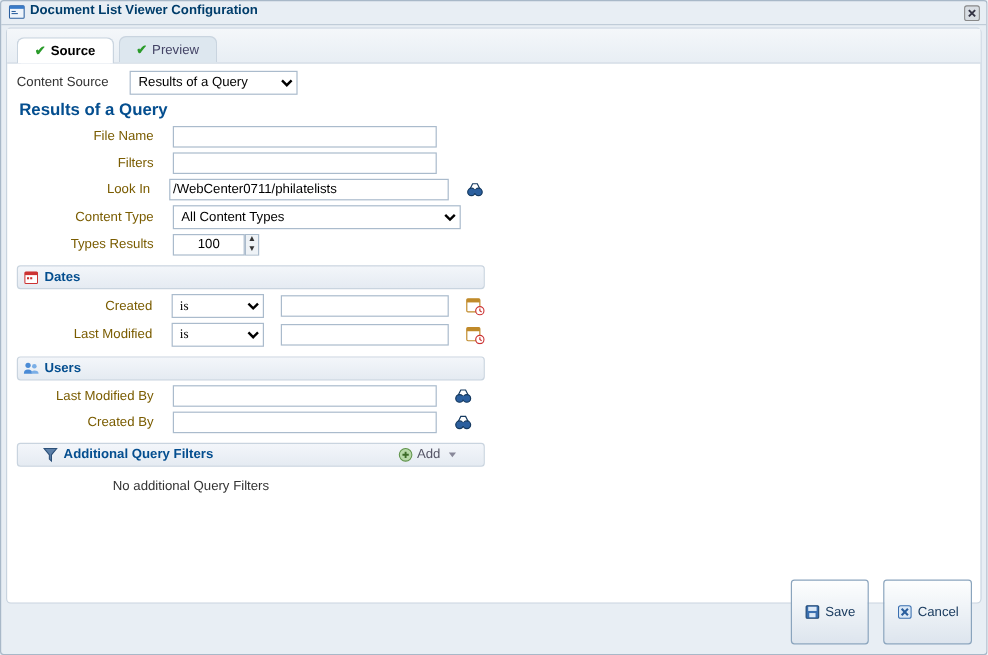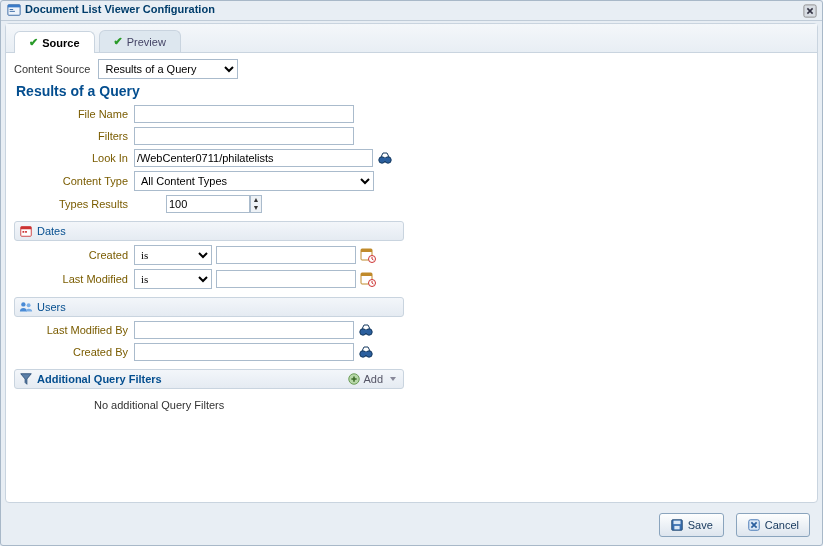--- a/index.html
+++ b/index.html
@@ -8,51 +8,51 @@
 .titlebar { height: 20px; padding: 2px 6px; display: flex; border-bottom: 1px solid #c0ccd8; }
 .titlebar .icon-app { width: 14px; height: 14px; margin-right: 4px; }
 .titlebar-title { font-weight: bold; color: #003d6b; font-size: 11px; }
 .close-btn { position: absolute; top: 3px; right: 5px; width: 14px; height: 14px; cursor: pointer; fill: #556; }
 .content-area { position: absolute; top: 22px; left: 4px; right: 4px; bottom: 42px; background: #fff; border: 1px solid #c9d4df; border-radius: 4px; padding: 0; }
 .tabs { display: flex; padding: 6px 8px 0 8px; border-bottom: 1px solid #c9d4df; background: linear-gradient(#f4f7fa, #e8eef4); }
 .tab { display: flex; align-items: center; padding: 4px 14px; border: 1px solid #c9d4df; border-bottom: none; border-top-left-radius: 6px; border-top-right-radius: 6px; margin-right: 4px; cursor: pointer; background: #dde7ef; color: #446; }
 .tab.active { background: #fff; font-weight: bold; color: #000; position: relative; top: 1px; }
 .tab .check { color: #2a9b2a; font-weight: bold; margin-right: 4px; }
 .content-body { padding: 6px 8px; }
-.row { display: flex; align-items: center; margin-bottom: 4px; }
+.row { display: flex; align-items: center; margin-bottom: 4px; gap: 10px; }
 .label-left { width: 120px; text-align: right; padding-right: 6px; color: #7a5c00; }
 .label-dark { width: 120px; text-align: right; padding-right: 6px; color: #333; }
 select, input[type=text] { font-family: Tahoma, Arial, sans-serif; font-size: 11px; border: 1px solid #abc; padding: 1px 2px; height: 18px; background: #fff; }
 select { height: 20px; }
 .src-select { width: 140px; }
 .section-title { color: #044e8f; font-size: 14px; font-weight: bold; margin: 4px 0 6px 2px; }
 .wide-input { width: 220px; }
 .lookin-input { width: 239px; }
 .combo { width: 240px; }
 .spinner-wrap { display: flex; align-items: center; }
-.spinner-input { width: 84px; text-align: left; margin-left: 32px; }
+.spinner-input { width: 60px; text-align: center; }
 .spinner-btns { display: flex; flex-direction: column; border: 1px solid #abc; height: 18px; width: 12px; }
 .spinner-btns div { flex: 1; font-size: 7px; text-align: center; line-height: 8px; cursor: pointer; background: #eef2f6; }
 .binoc { width: 16px; height: 16px; margin-left: 4px; cursor: pointer; }
 .clock { width: 16px; height: 16px; margin-left: 4px; cursor: pointer; }
 .group-header { display: flex; align-items: center; background: linear-gradient(#f3f6fa, #e5ebf2); border: 1px solid #c9d4df; border-radius: 3px; padding: 2px 4px; margin: 8px 0 4px 0; }
 .group-header .gh-icon { width: 14px; height: 14px; margin-right: 4px; }
-.group-header .gh-title { font-weight: normal; color: #044e8f; font-size: 11px; }
+.group-header .gh-title { font-weight: bold; color: #044e8f; font-size: 11px; }
 .op-select { width: 78px; margin-right: 4px; font-family: Liberation Serif, serif; }
 .date-input { width: 140px; }
 .user-input { width: 220px; }
-.aq-header { display: flex; align-items: center; border: 1px solid #c9d4df; border-radius: 3px; padding: 2px 4px; margin: 8px 0 4px 0; background: linear-gradient(#f3f6fa, #e5ebf2); }
+.aq-header { display: flex; align-items: center; border: 1px solid #c9d4df; border-radius: 3px; padding: 2px 20px; margin: 8px 0 4px 0; background: linear-gradient(#f3f6fa, #e5ebf2); }
 .aq-header .aq-title { font-weight: bold; color: #044e8f; flex: 1; display: flex; align-items: center; }
 .funnel { width: 14px; height: 14px; margin-right: 4px; }
 .add-btn { display: flex; align-items: center; color: #556; cursor: pointer; margin-right: 4px; }
 .add-btn svg { width: 14px; height: 14px; margin-right: 2px; }
 .dropdown-arrow { width: 12px; height: 12px; cursor: pointer; fill: #889; }
 .no-filters { color: #333; padding: 6px 0 0 80px; }
 .footer { position: absolute; bottom: 8px; right: 12px; display: flex; gap: 12px; }
-.btn { display: flex; align-items: center; border: 1px solid #8aa4bd; border-radius: 3px; padding: 4px 10px; background: linear-gradient(#fdfefe, #dde5ee); cursor: pointer; color: #1b3c60; }
+.btn { display: flex; align-items: center; border: 1px solid #8aa4bd; border-radius: 3px; padding: 19px 10px; background: linear-gradient(#fdfefe, #dde5ee); cursor: pointer; color: #1b3c60; }
 .btn svg { width: 14px; height: 14px; margin-right: 4px; }
 .form-section { width: 390px; }
 </style>
 </head>
 <body>
 
 <div class="window">
   <div class="titlebar">
     <svg class="icon-app" viewBox="0 0 16 16">
         <rect x="1" y="2" width="14" height="12" rx="1" fill="#eef4fb" stroke="#2b5f9e"></rect>

